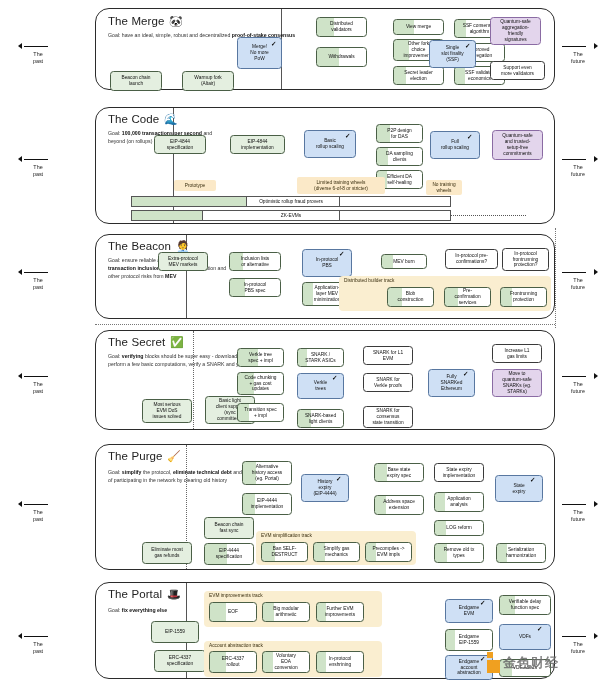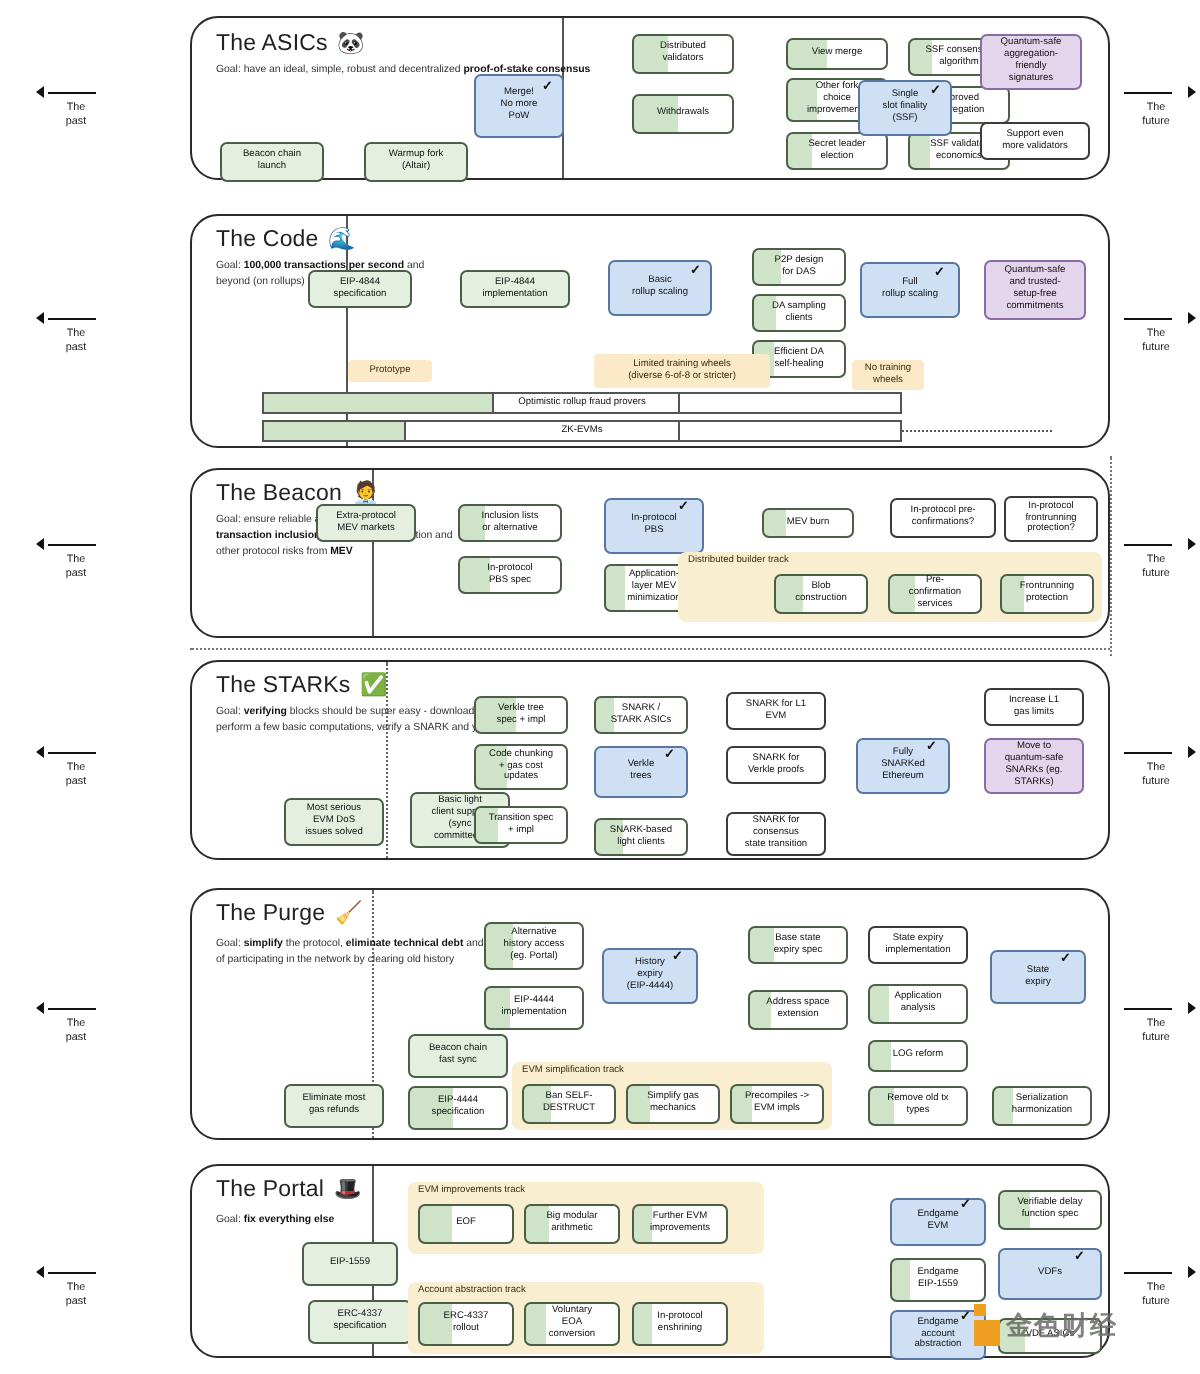--- a/index.html
+++ b/index.html
@@ -133,21 +133,21 @@
     </g>
     <g stroke="#555" stroke-width="0.8" fill="none">
       <path d="M173,659 L195,659" stroke="#999"></path>
       <path d="M195,659 L195,659"></path>
     </g>
   </svg>
 
   <div class="section" style="top:8px;height:82px;">
     <div class="divider" style="left:185px;"></div>
     <div class="sec-title" style="left:12px;top:6px;">
-      <span>The ASICs</span><span class="sec-emoji">🐼</span>
+      <span>The Merge</span><span class="sec-emoji">🐼</span>
     </div>
     <div class="sec-goal" style="left:12px;top:22px;">Goal: have an ideal, simple, robust and decentralized <b>proof-of-stake consensus</b></div>
 
     <div class="node green" style="left:14px;top:62px;width:52px;height:20px;">
         <span style="white-space:pre-line">Beacon chain
 launch</span>
       </div>
     <div class="node green" style="left:86px;top:62px;width:52px;height:20px;">
         <span style="white-space:pre-line">Warmup fork
 (Altair)</span>
@@ -342,21 +342,21 @@
       </div>
     <div class="node green-part" style="--p:25%;left:404px;top:52px;width:47px;height:20px;">
         <span style="white-space:pre-line">Frontrunning
 protection</span>
       </div>
   </div>
 
   <div class="section" style="top:330px;height:100px;">
     <div class="divider" style="left:97px;border-left:1px dotted #666;"></div>
     <div class="sec-title" style="left:12px;top:5px;">
-      <span>The STARKs</span><span class="sec-emoji">✅</span>
+      <span>The Secret</span><span class="sec-emoji">✅</span>
     </div>
     <div class="sec-goal" style="left:12px;top:21px;width:175px;">Goal: <b>verifying</b> blocks should be super easy - download N bytes of data, perform a few basic computations, verify a SNARK and you're done</div>
 
     <div class="node green" style="left:46px;top:68px;width:50px;height:24px;">
         <span style="white-space:pre-line">Most serious
 EVM DoS
 issues solved</span>
       </div>
     <div class="node green" style="left:109px;top:65px;width:50px;height:28px;">
         <span style="white-space:pre-line">Basic light

